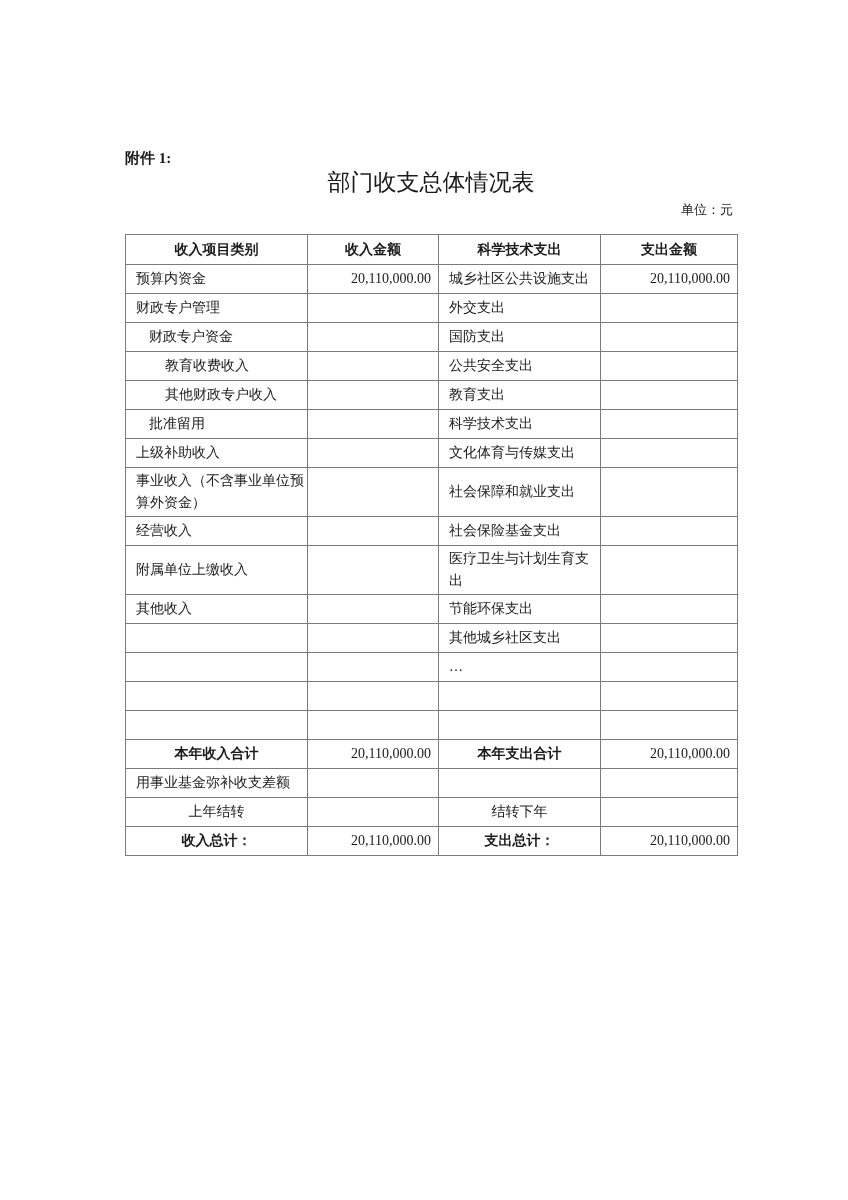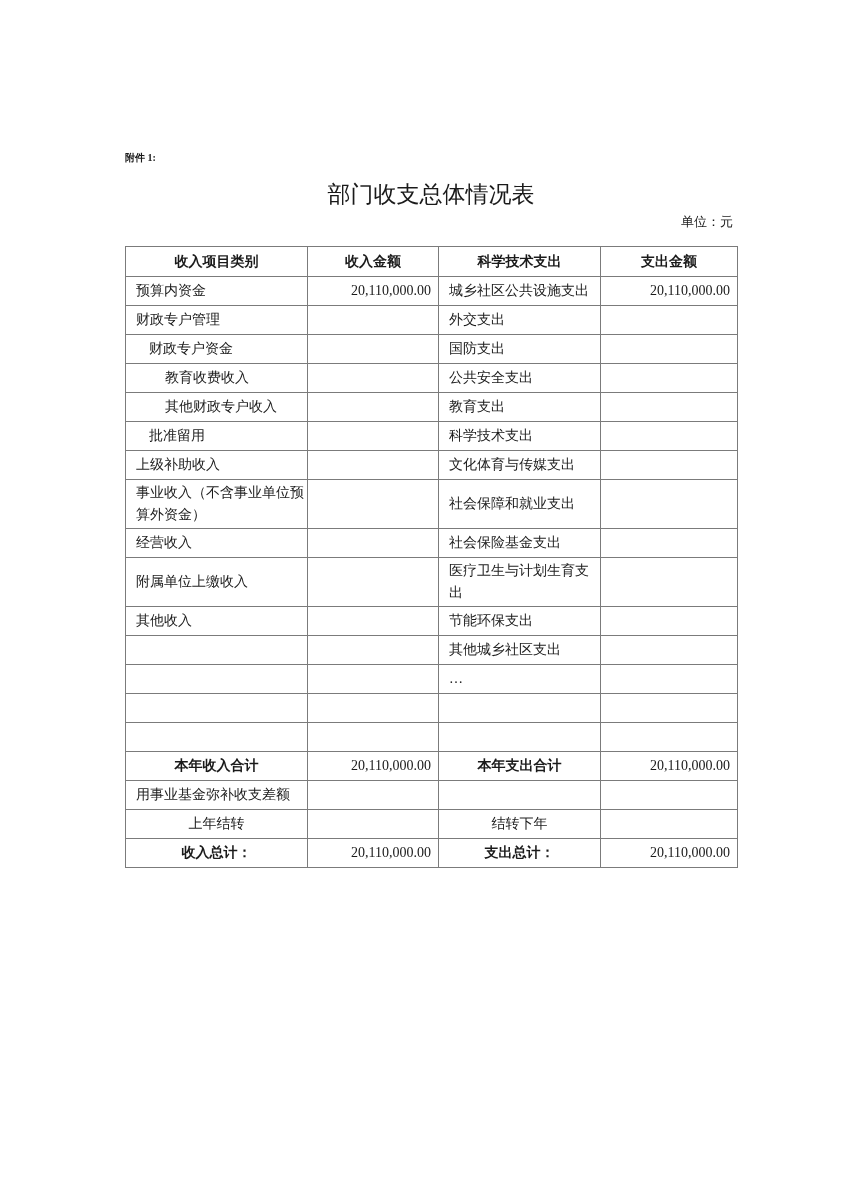--- a/index.html
+++ b/index.html
@@ -14,27 +14,26 @@
     width: 848px; height: 1200px;
     background: #ffffff;
     overflow: hidden;
   }
   .content {
     position: absolute;
     left: 125px; top: 148px;
     width: 612px;
   }
   .attachment {
-    font-size: 10px;
+    font-size: 15px;
     font-weight: bold;
     line-height: 20px;
     text-align: left;
   }
   .title {
-    margin-top: 12px;
     font-size: 23px;
     font-weight: normal;
     line-height: 30px;
     text-align: center;
   }
   .unit {
     margin-top: 4px;
     margin-bottom: 16px;
     font-size: 13px;
     line-height: 16px;

